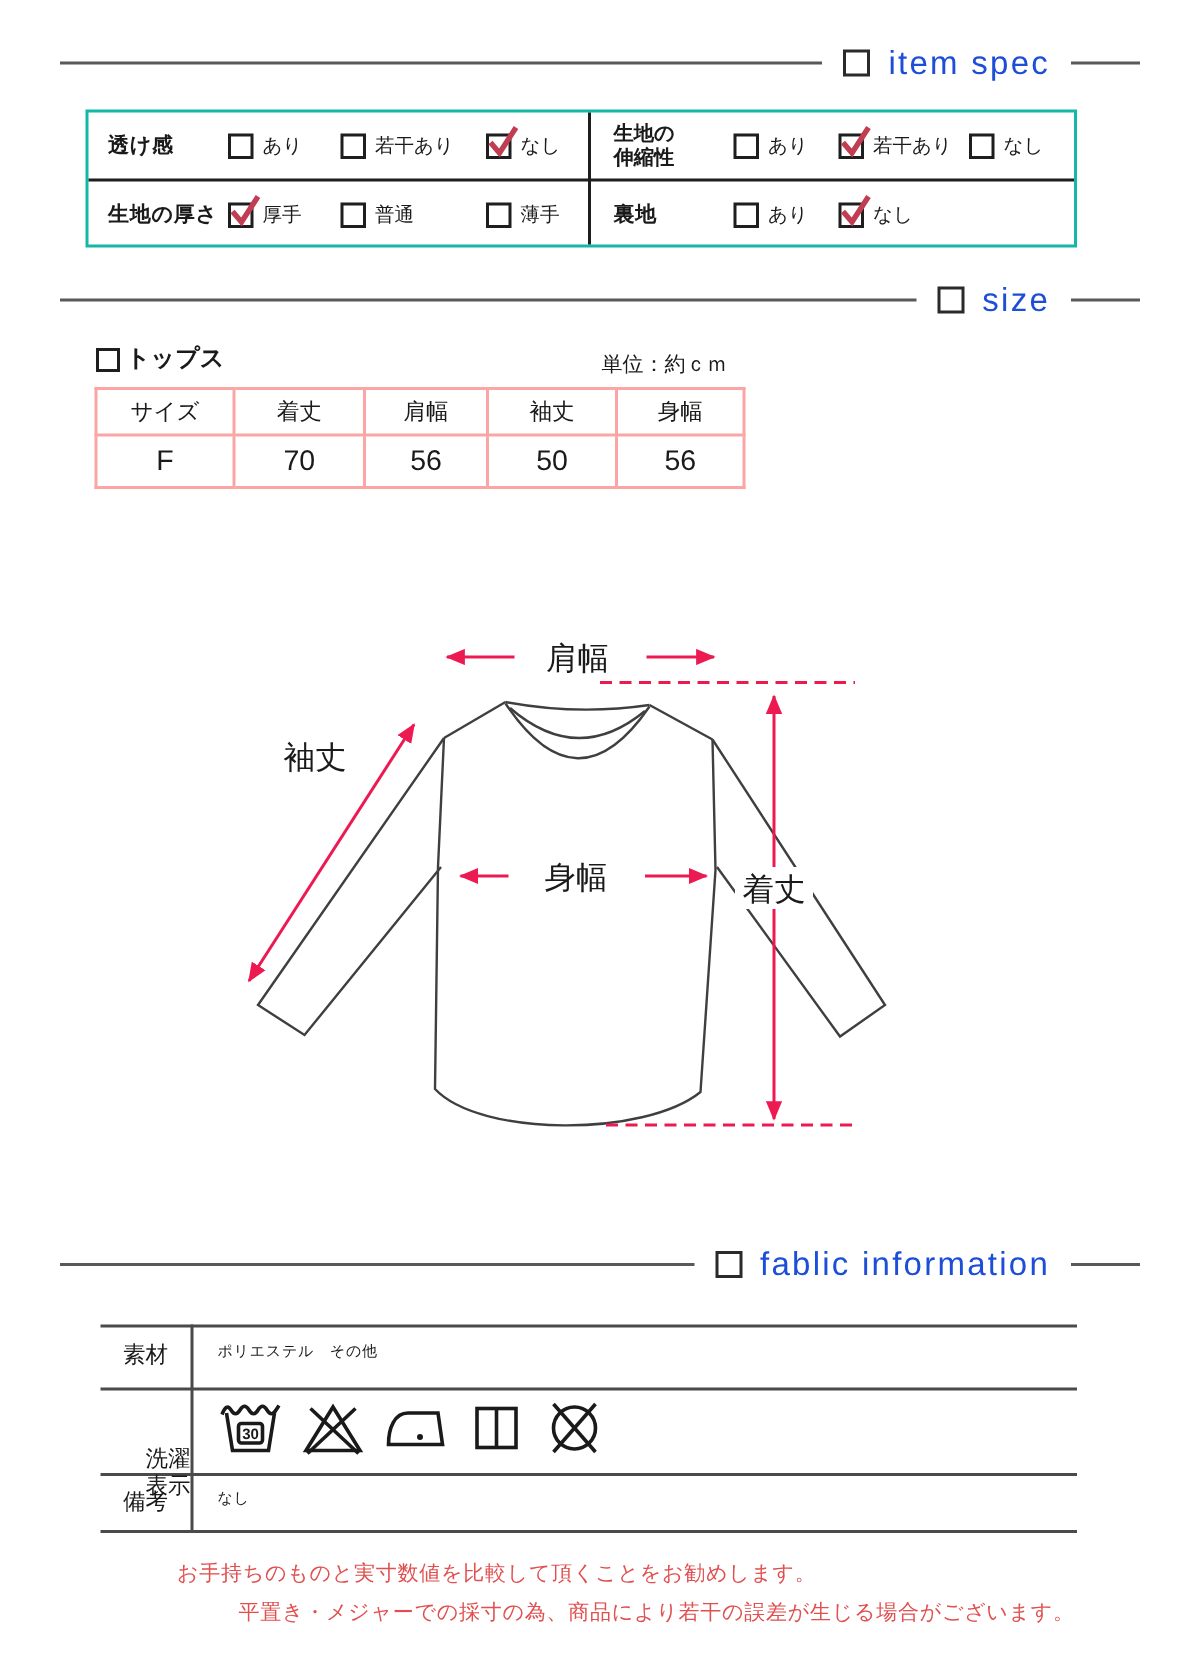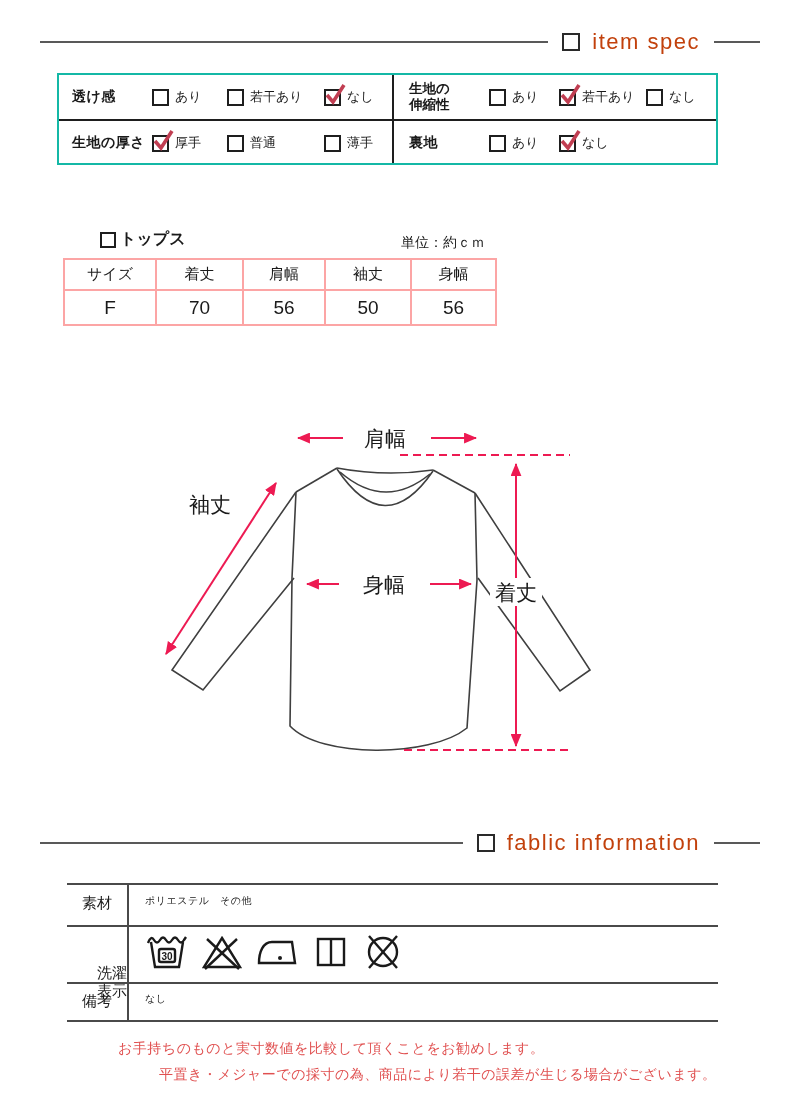--- a/index.html
+++ b/index.html
@@ -4,37 +4,37 @@
 <style>
   html,body{margin:0;padding:0;background:#fff;}
   .page{position:relative;width:800px;height:1110px;background:#fff;overflow:hidden;
         font-family:"Liberation Sans","DejaVu Sans",sans-serif;color:#1a1a1a;}
   
   .rule-header{position:absolute;display:flex;align-items:center;}
   .rline{height:2px;background:#595959;}
   .rline.grow{flex:1;}
   .rline.short{width:46px;margin-left:14px;}
   .hsq{width:14px;height:14px;border:2px solid #2a2a2a;margin:0 12px 0 14px;flex:0 0 auto;}
-  .htext{font-size:22px;letter-spacing:1.5px;color:#c2410c;white-space:nowrap;}
+  .htext{font-size:22px;letter-spacing:1.5px;color:#1d4ed8;white-space:nowrap;}
   
   .spec-table{position:absolute;left:57px;top:73px;width:657px;height:88px;border:2px solid #14b8a6;}
   .spec-vdiv{position:absolute;left:333px;top:0;width:2px;height:100%;background:#1e1e1e;}
   .spec-hdiv{position:absolute;left:0;top:44px;width:100%;height:2px;background:#1e1e1e;}
   .cell{position:absolute;height:44px;}
   .spec-label{position:absolute;left:13px;top:50%;transform:translateY(-50%);
               font-weight:bold;font-size:14px;letter-spacing:0.5px;white-space:nowrap;}
   .spec-label.two{font-size:13.5px;line-height:16px;letter-spacing:0;}
   .opt{position:absolute;top:50%;transform:translateY(-50%);display:flex;align-items:center;gap:6px;}
   .cb{position:relative;width:13px;height:13px;border:2px solid #1e1e1e;flex:0 0 auto;}
   .check{position:absolute;left:-3px;top:-9px;width:24px;height:24px;
          stroke:#c13e52;stroke-width:3.6;fill:none;}
   .opt-label{font-size:13px;white-space:nowrap;}
   
   .tops-label{position:absolute;left:64px;top:229px;display:flex;align-items:center;gap:4px;
-              font-weight:bold;font-size:16px;margin-left:36px;}
+              font-weight:bold;font-size:16px;}
   .tops-sq{width:12px;height:12px;border:2px solid #1e1e1e;}
   .unit-note{position:absolute;left:330px;top:234px;width:155px;text-align:right;font-size:14px;}
   .size-table{position:absolute;left:63px;top:258px;border-collapse:collapse;}
   .size-table th,.size-table td{border:2px solid #fca5a5;text-align:center;padding:0;font-weight:400;}
   .size-table th{height:29px;font-size:15px;}
   .size-table td{height:33px;font-size:19px;}
   
   .diagram{position:absolute;left:135px;top:408px;}
   .diagram text{font-family:"Liberation Sans","DejaVu Sans",sans-serif;font-size:21px;fill:#1a1a1a;}
   
@@ -148,20 +148,26 @@
         <span class="cb">
           <svg class="check" viewBox="0 0 24 24">
               <path d="M4,13 L10,20 L21,3"></path>
             </svg>
         </span>
         <span class="opt-label">なし</span>
       </span>
     </div>
   </div>
 
+  <div class="rule-header" style="left:40px;top:188px;width:720px;height:24px;">
+    <div class="rline grow"></div>
+    <div class="hsq"></div>
+    <div class="htext">size</div>
+    <div class="rline short"></div>
+  </div>
 
   <div class="tops-label">
     <span class="tops-sq"></span>
     <span>トップス</span>
   </div>
   <div class="unit-note">単位：約ｃｍ</div>
 
   <table class="size-table">
     <tbody>
         <tr>

